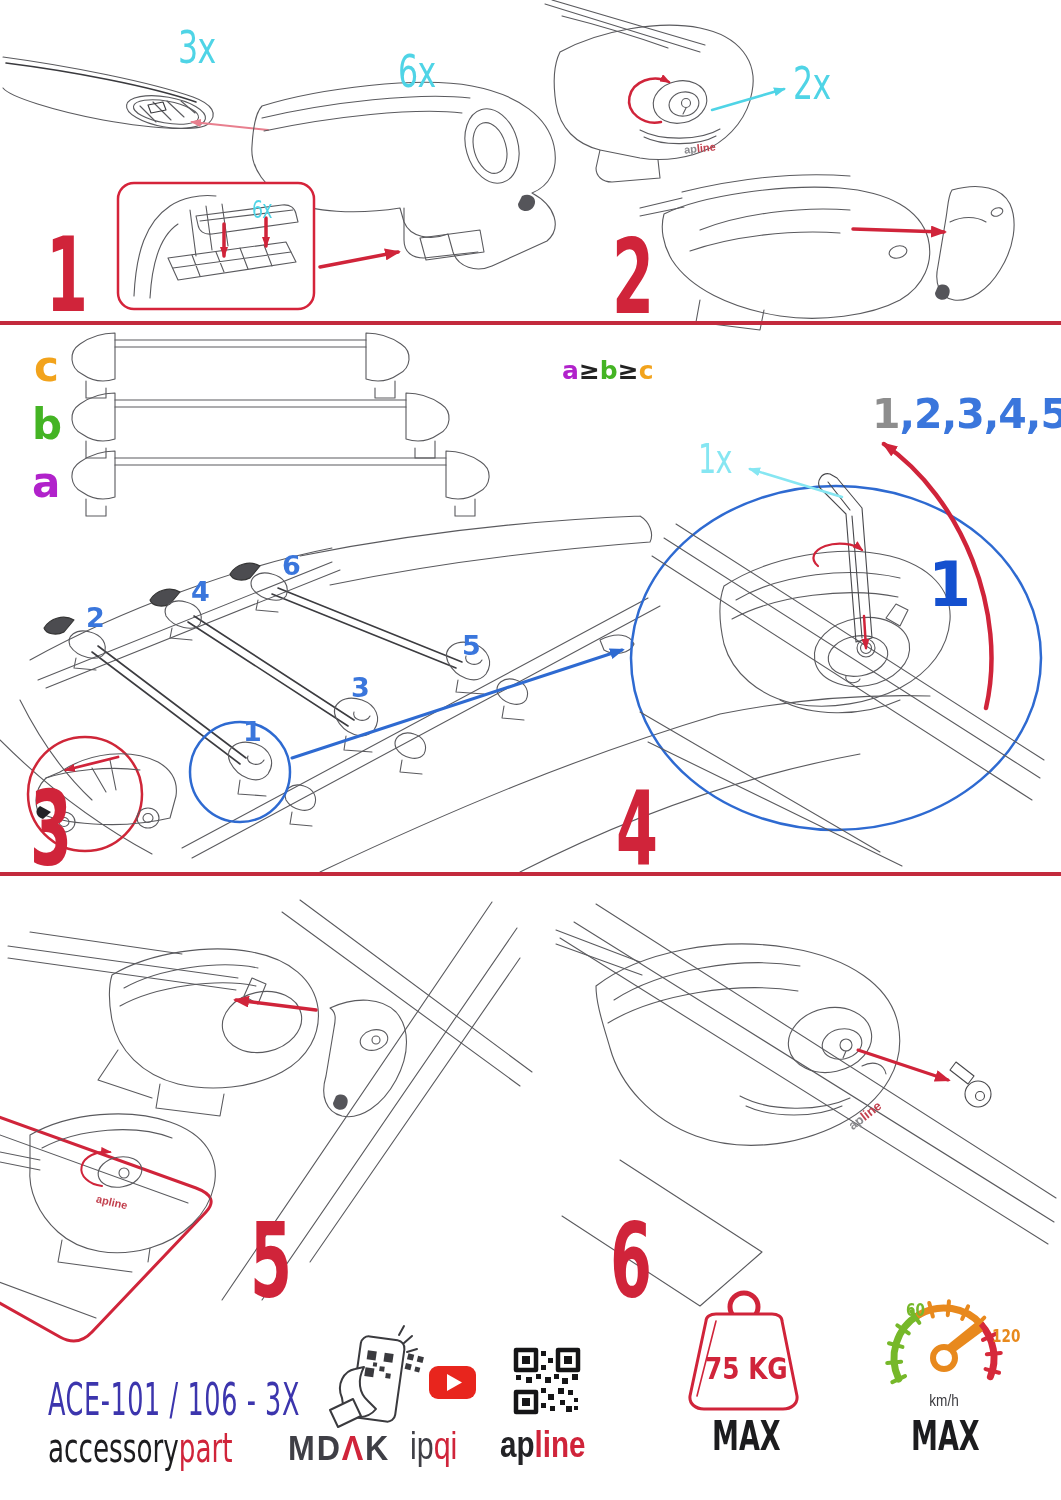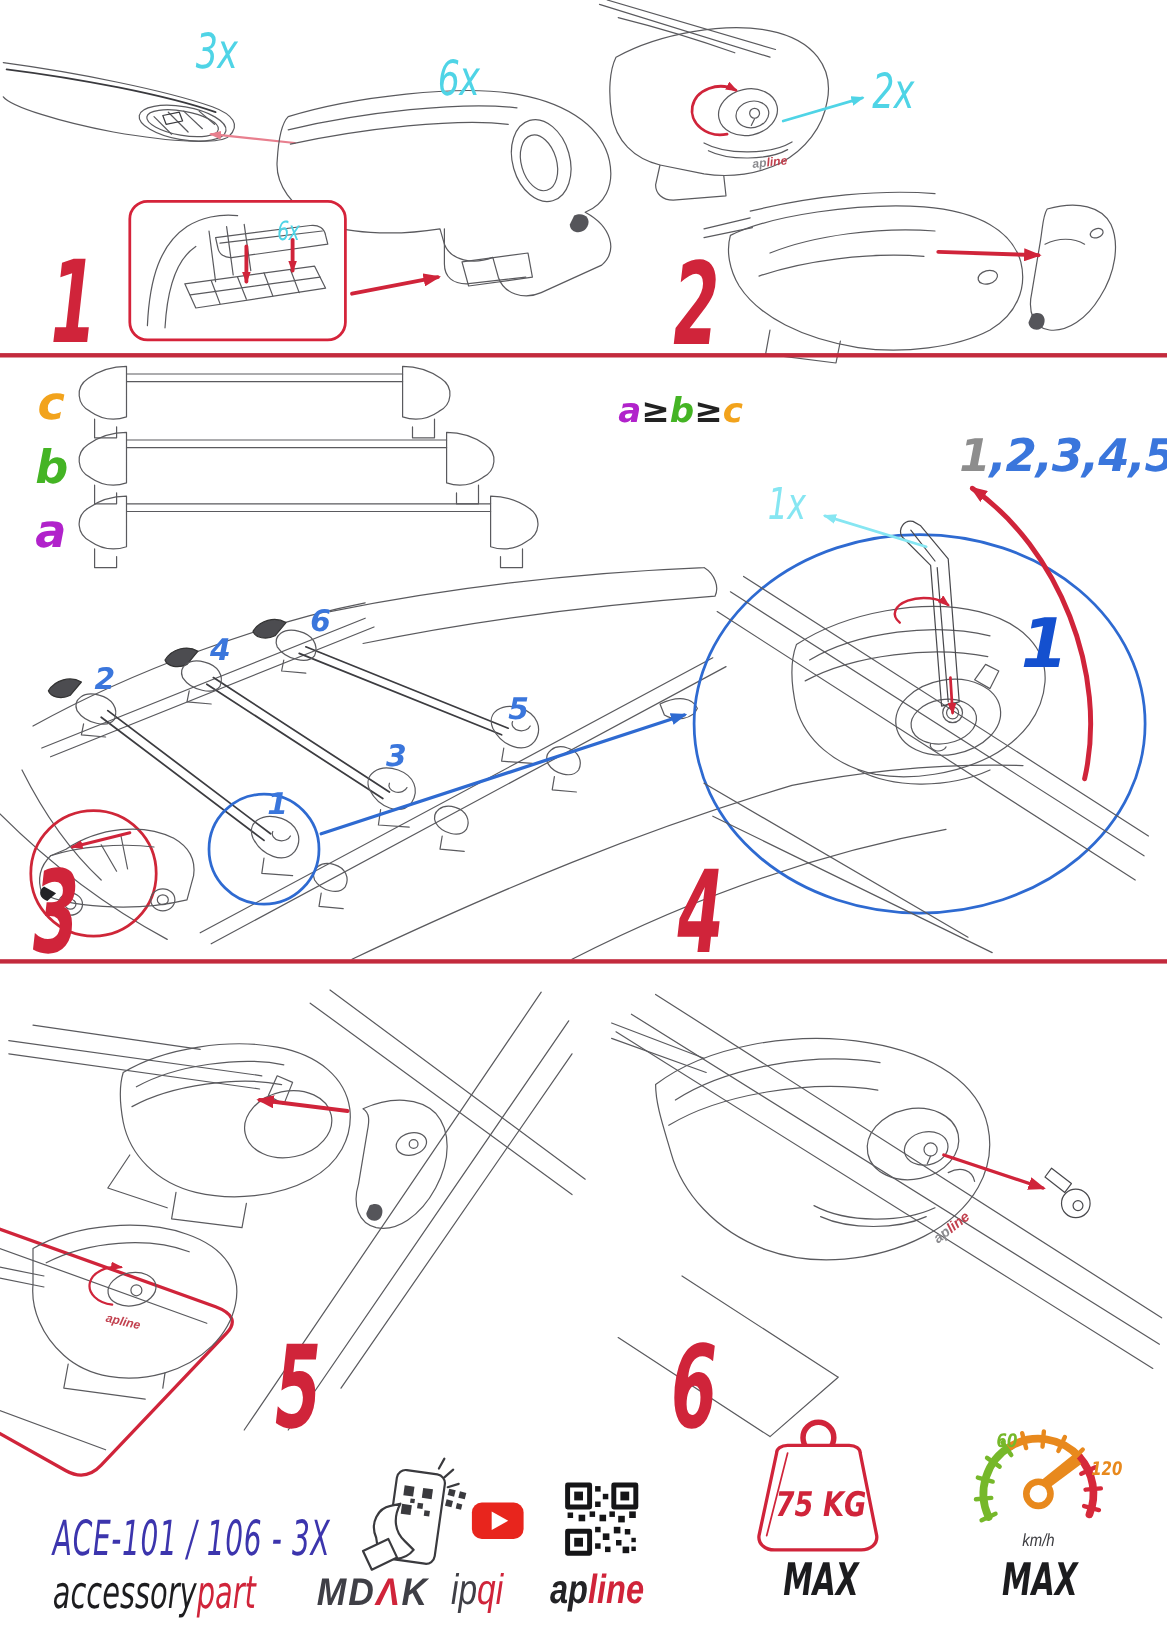--- a/index.html
+++ b/index.html
@@ -1,35 +1,35 @@
 <!DOCTYPE html>
 <html><head>
 <meta charset="utf-8">
 <style>
   html,body{margin:0;padding:0;background:#fff;}
   .page{position:relative;width:1061px;height:1500px;background:#ffffff;overflow:hidden;
-        font-family:"Liberation Sans","DejaVu Sans",sans-serif;font-style:italic;}
+        font-family:"Liberation Sans","DejaVu Sans",sans-serif;}
   .abs{position:absolute;white-space:nowrap;}
   svg{position:absolute;left:0;top:0;}
   
   .qty{color:#4fd4e6;font-size:44px;font-weight:500;transform:scaleX(.72);transform-origin:left top;
        font-family:"DejaVu Sans",sans-serif;letter-spacing:-1px;}
   .qty.small{font-size:24px;}
   .qty.light{color:#86e6f2;font-size:40px;}
   
   .step-num{color:#d0243a;font-size:104px;font-weight:700;line-height:.8;
             font-family:"DejaVu Sans",sans-serif;transform:scaleX(.58);transform-origin:left top;}
   
   .pos{color:#3a76dc;font-size:27px;font-weight:700;font-family:"DejaVu Sans",sans-serif;}
   .seq{font-size:41px;font-weight:700;letter-spacing:-1px;font-family:"DejaVu Sans",sans-serif;}
   .seq .first{color:#8d8d8d;}
   .seq .rest{color:#3a76dc;}
   .big-one{color:#1450cf;font-size:62px;font-weight:700;font-family:"DejaVu Sans",sans-serif;}
   .bar-letter{font-size:42px;font-weight:700;font-family:"DejaVu Sans",sans-serif;line-height:1;}
-  .rule{font-size:31px;font-weight:700;font-family:"DejaVu Sans",sans-serif;letter-spacing:0px;}
+  .rule{font-size:25px;font-weight:700;font-family:"DejaVu Sans",sans-serif;letter-spacing:0px;}
   .divider{position:absolute;left:0;width:1061px;height:4px;background:#c32a3d;}
   
   .mini-brand{font-size:11px;font-weight:700;letter-spacing:0;}
   .mini-brand .b1{color:#8a8a8e;} .mini-brand .b2{color:#c2404e;}
   
   .model{color:#3c35ad;font-size:44px;font-weight:500;transform:scaleX(.58);transform-origin:left top;
          font-family:"DejaVu Sans",sans-serif;letter-spacing:1px;}
   .accpart{font-size:41px;font-weight:500;transform:scaleX(.64);transform-origin:left top;
            font-family:"DejaVu Sans",sans-serif;letter-spacing:0;}
   .accpart .k{color:#1d1d1f;} .accpart .r{color:#d0243a;}

